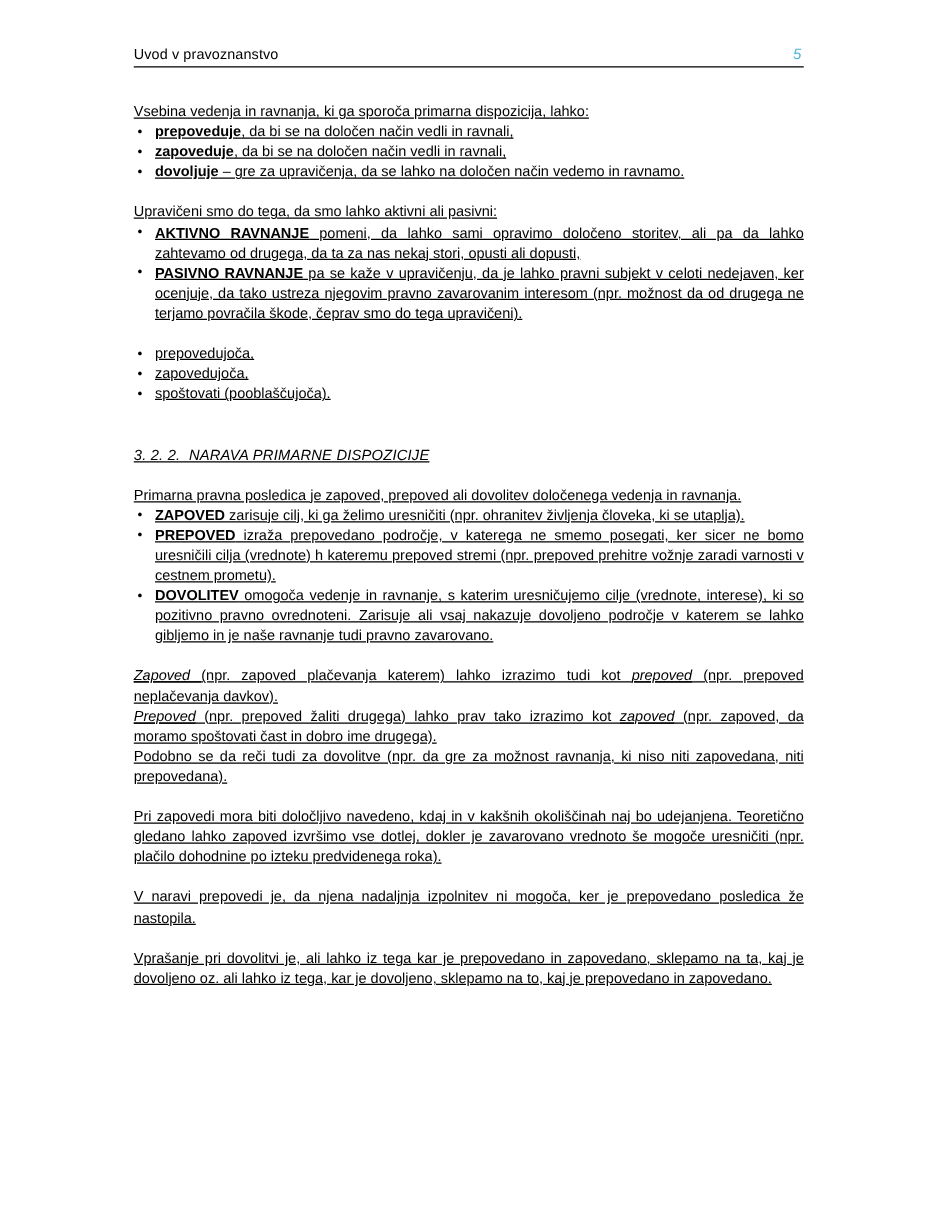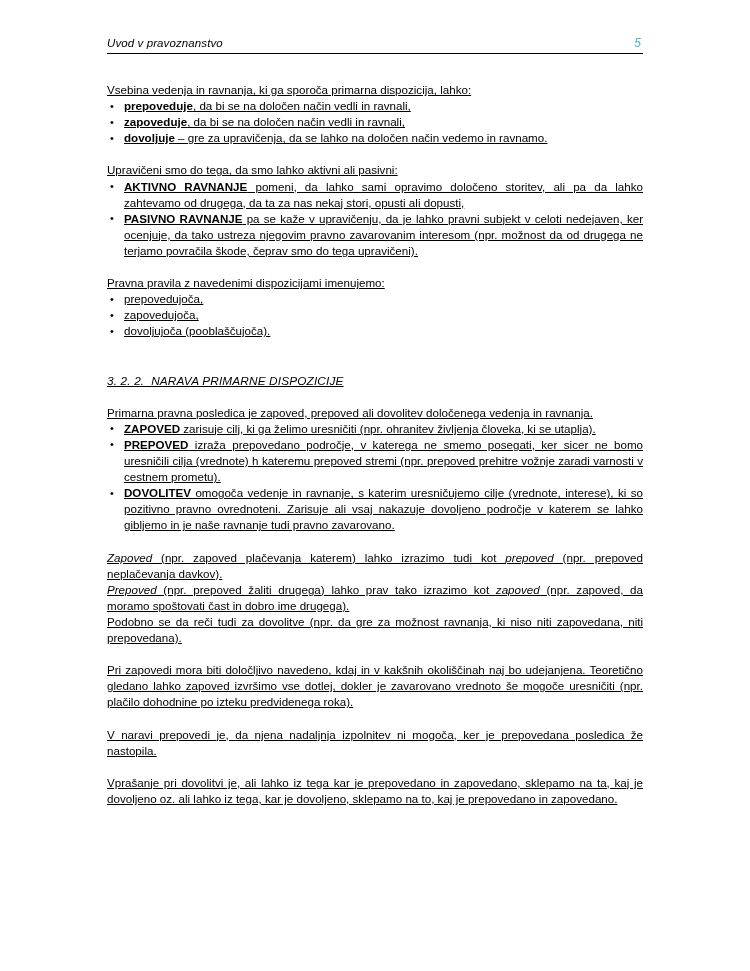--- a/index.html
+++ b/index.html
@@ -30,21 +30,20 @@
     left: 107px;
     top: 36px;
     width: 536px;
     border-bottom: 1.6px solid #000000;
     padding-bottom: 3px;
     display: flex;
     align-items: baseline;
     justify-content: space-between;
   }
   .header-title {
-    font-style: italic;
     font-size: 11.5px;
     letter-spacing: 0.1px;
     color: #000000;
     white-space: nowrap;
   }
   .header-pageno {
     font-style: italic;
     font-size: 12px;
     font-weight: 400;
     color: #4FB3D4;
@@ -146,26 +145,25 @@
 
     <p class="para nojust">Upravičeni smo do tega, da smo lahko aktivni ali pasivni:</p>
 
     <ul class="bullets">
       <li><b class="b">AKTIVNO RAVNANJE</b><span> pomeni, da lahko sami opravimo določeno storitev, ali pa da lahko zahtevamo od drugega, da ta za nas nekaj stori, opusti ali dopusti,</span></li>
       <li><b class="b">PASIVNO RAVNANJE</b><span> pa se kaže v upravičenju, da je lahko pravni subjekt v celoti nedejaven, ker ocenjuje, da tako ustreza njegovim pravno zavarovanim interesom (npr. možnost da od drugega ne terjamo povračila škode, čeprav smo do tega upravičeni).</span></li>
     </ul>
 
     <div class="gap"></div>
 
-    <p class="para nojust">Pravna pravila z navedenimi dispozicijami imenujemo:</p>
 
     <ul class="bullets plain">
       <li>prepovedujoča,</li>
       <li>zapovedujoča,</li>
-      <li>dovoljujoča (pooblaščujoča).</li>
+      <li>spoštovati (pooblaščujoča).</li>
     </ul>
 
     <div class="gap-head"></div>
 
     <div class="section-heading">3. 2. 2.  NARAVA PRIMARNE DISPOZICIJE</div>
 
     <div class="gap-head-after"></div>
 
     <p class="para">Primarna pravna posledica je zapoved, prepoved ali dovolitev določenega vedenja in ravnanja.</p>
 
@@ -182,20 +180,20 @@
     <p class="para"><span class="u-ital">Prepoved</span><span> (npr. prepoved žaliti drugega) lahko prav tako izrazimo kot </span><span class="u-ital">zapoved</span><span> (npr. zapoved, da moramo spoštovati čast in dobro ime drugega).</span></p>
 
     <p class="para">Podobno se da reči tudi za dovolitve (npr. da gre za možnost ravnanja, ki niso niti zapovedana, niti prepovedana).</p>
 
     <div class="gap"></div>
 
     <p class="para">Pri zapovedi mora biti določljivo navedeno, kdaj in v kakšnih okoliščinah naj bo udejanjena. Teoretično gledano lahko zapoved izvršimo vse dotlej, dokler je zavarovano vrednoto še mogoče uresničiti (npr. plačilo dohodnine po izteku predvidenega roka).</p>
 
     <div class="gap"></div>
 
-    <p class="para">V naravi prepovedi je, da njena nadaljnja izpolnitev ni mogoča, ker je prepovedana posledica že nastopila.</p>
+    <p class="para">V naravi prepovedi je, da njena nadaljnja izpolnitev ni mogoča, ker je prepovedano posledica že nastopila.</p>
 
     <div class="gap"></div>
 
     <p class="para">Vprašanje pri dovolitvi je, ali lahko iz tega kar je prepovedano in zapovedano, sklepamo na ta, kaj je dovoljeno oz. ali lahko iz tega, kar je dovoljeno, sklepamo na to, kaj je prepovedano in zapovedano.</p>
 
   </div>
 </div>
 
 </body></html>

